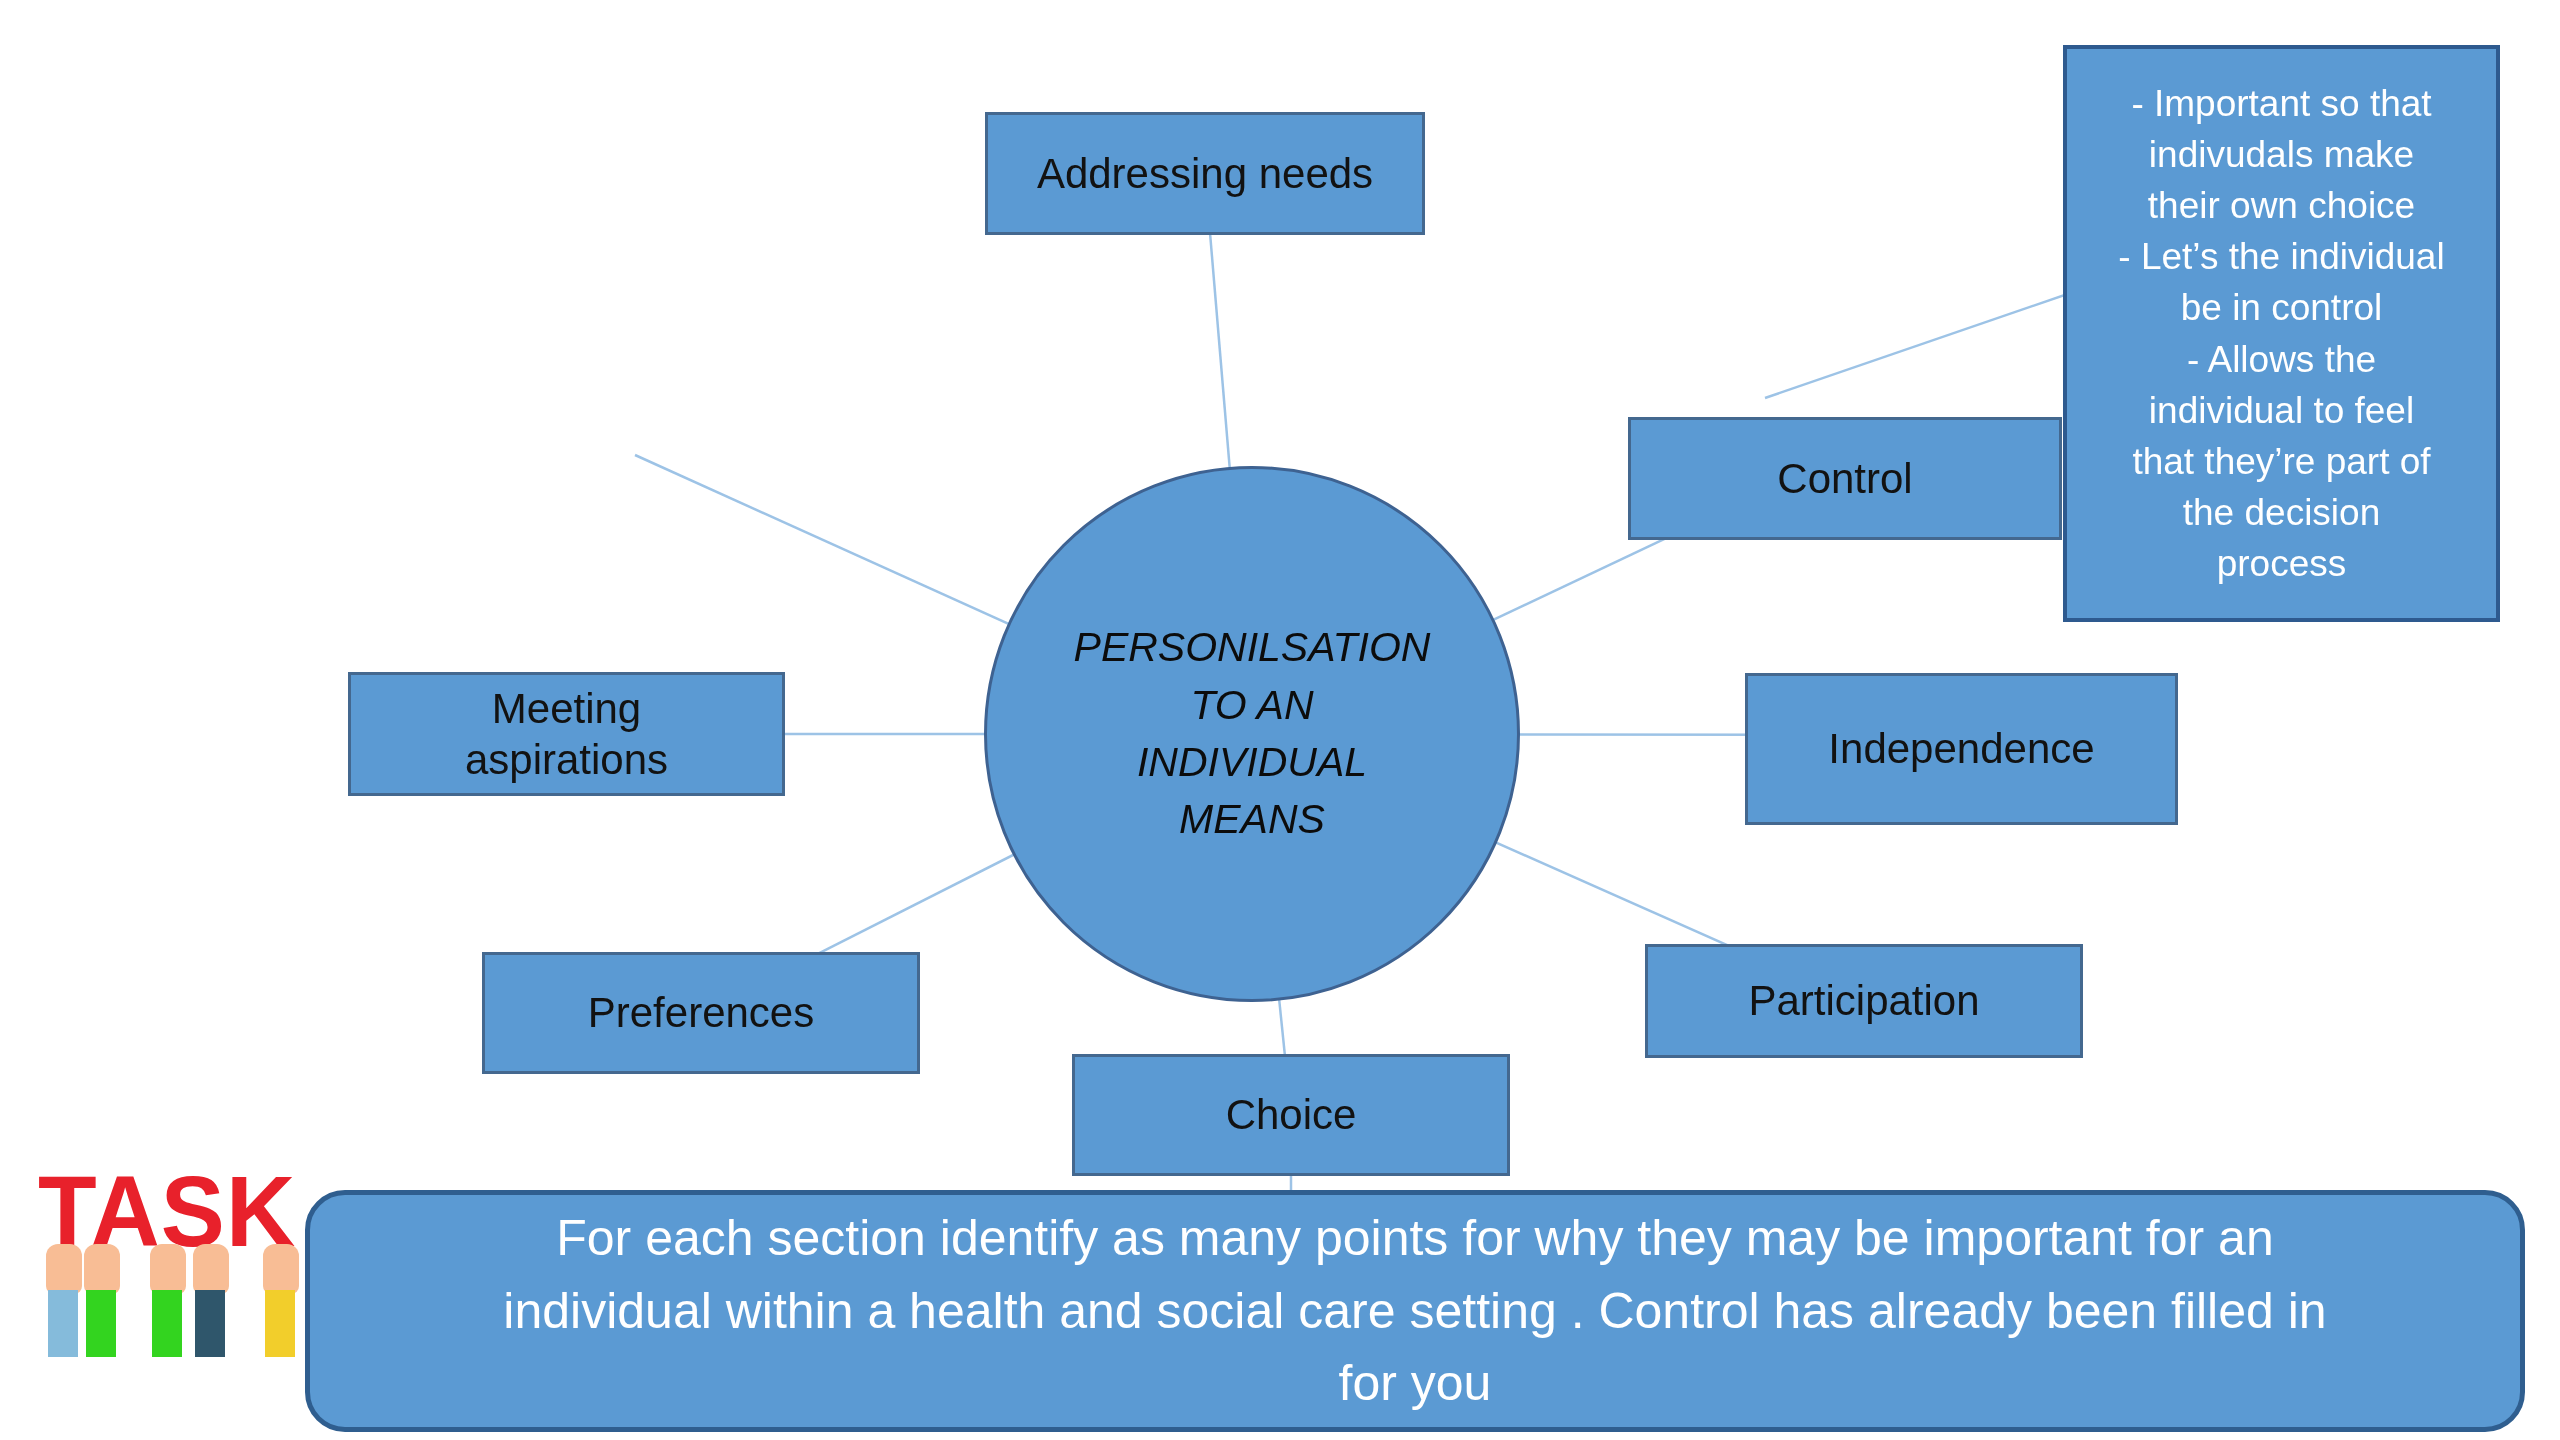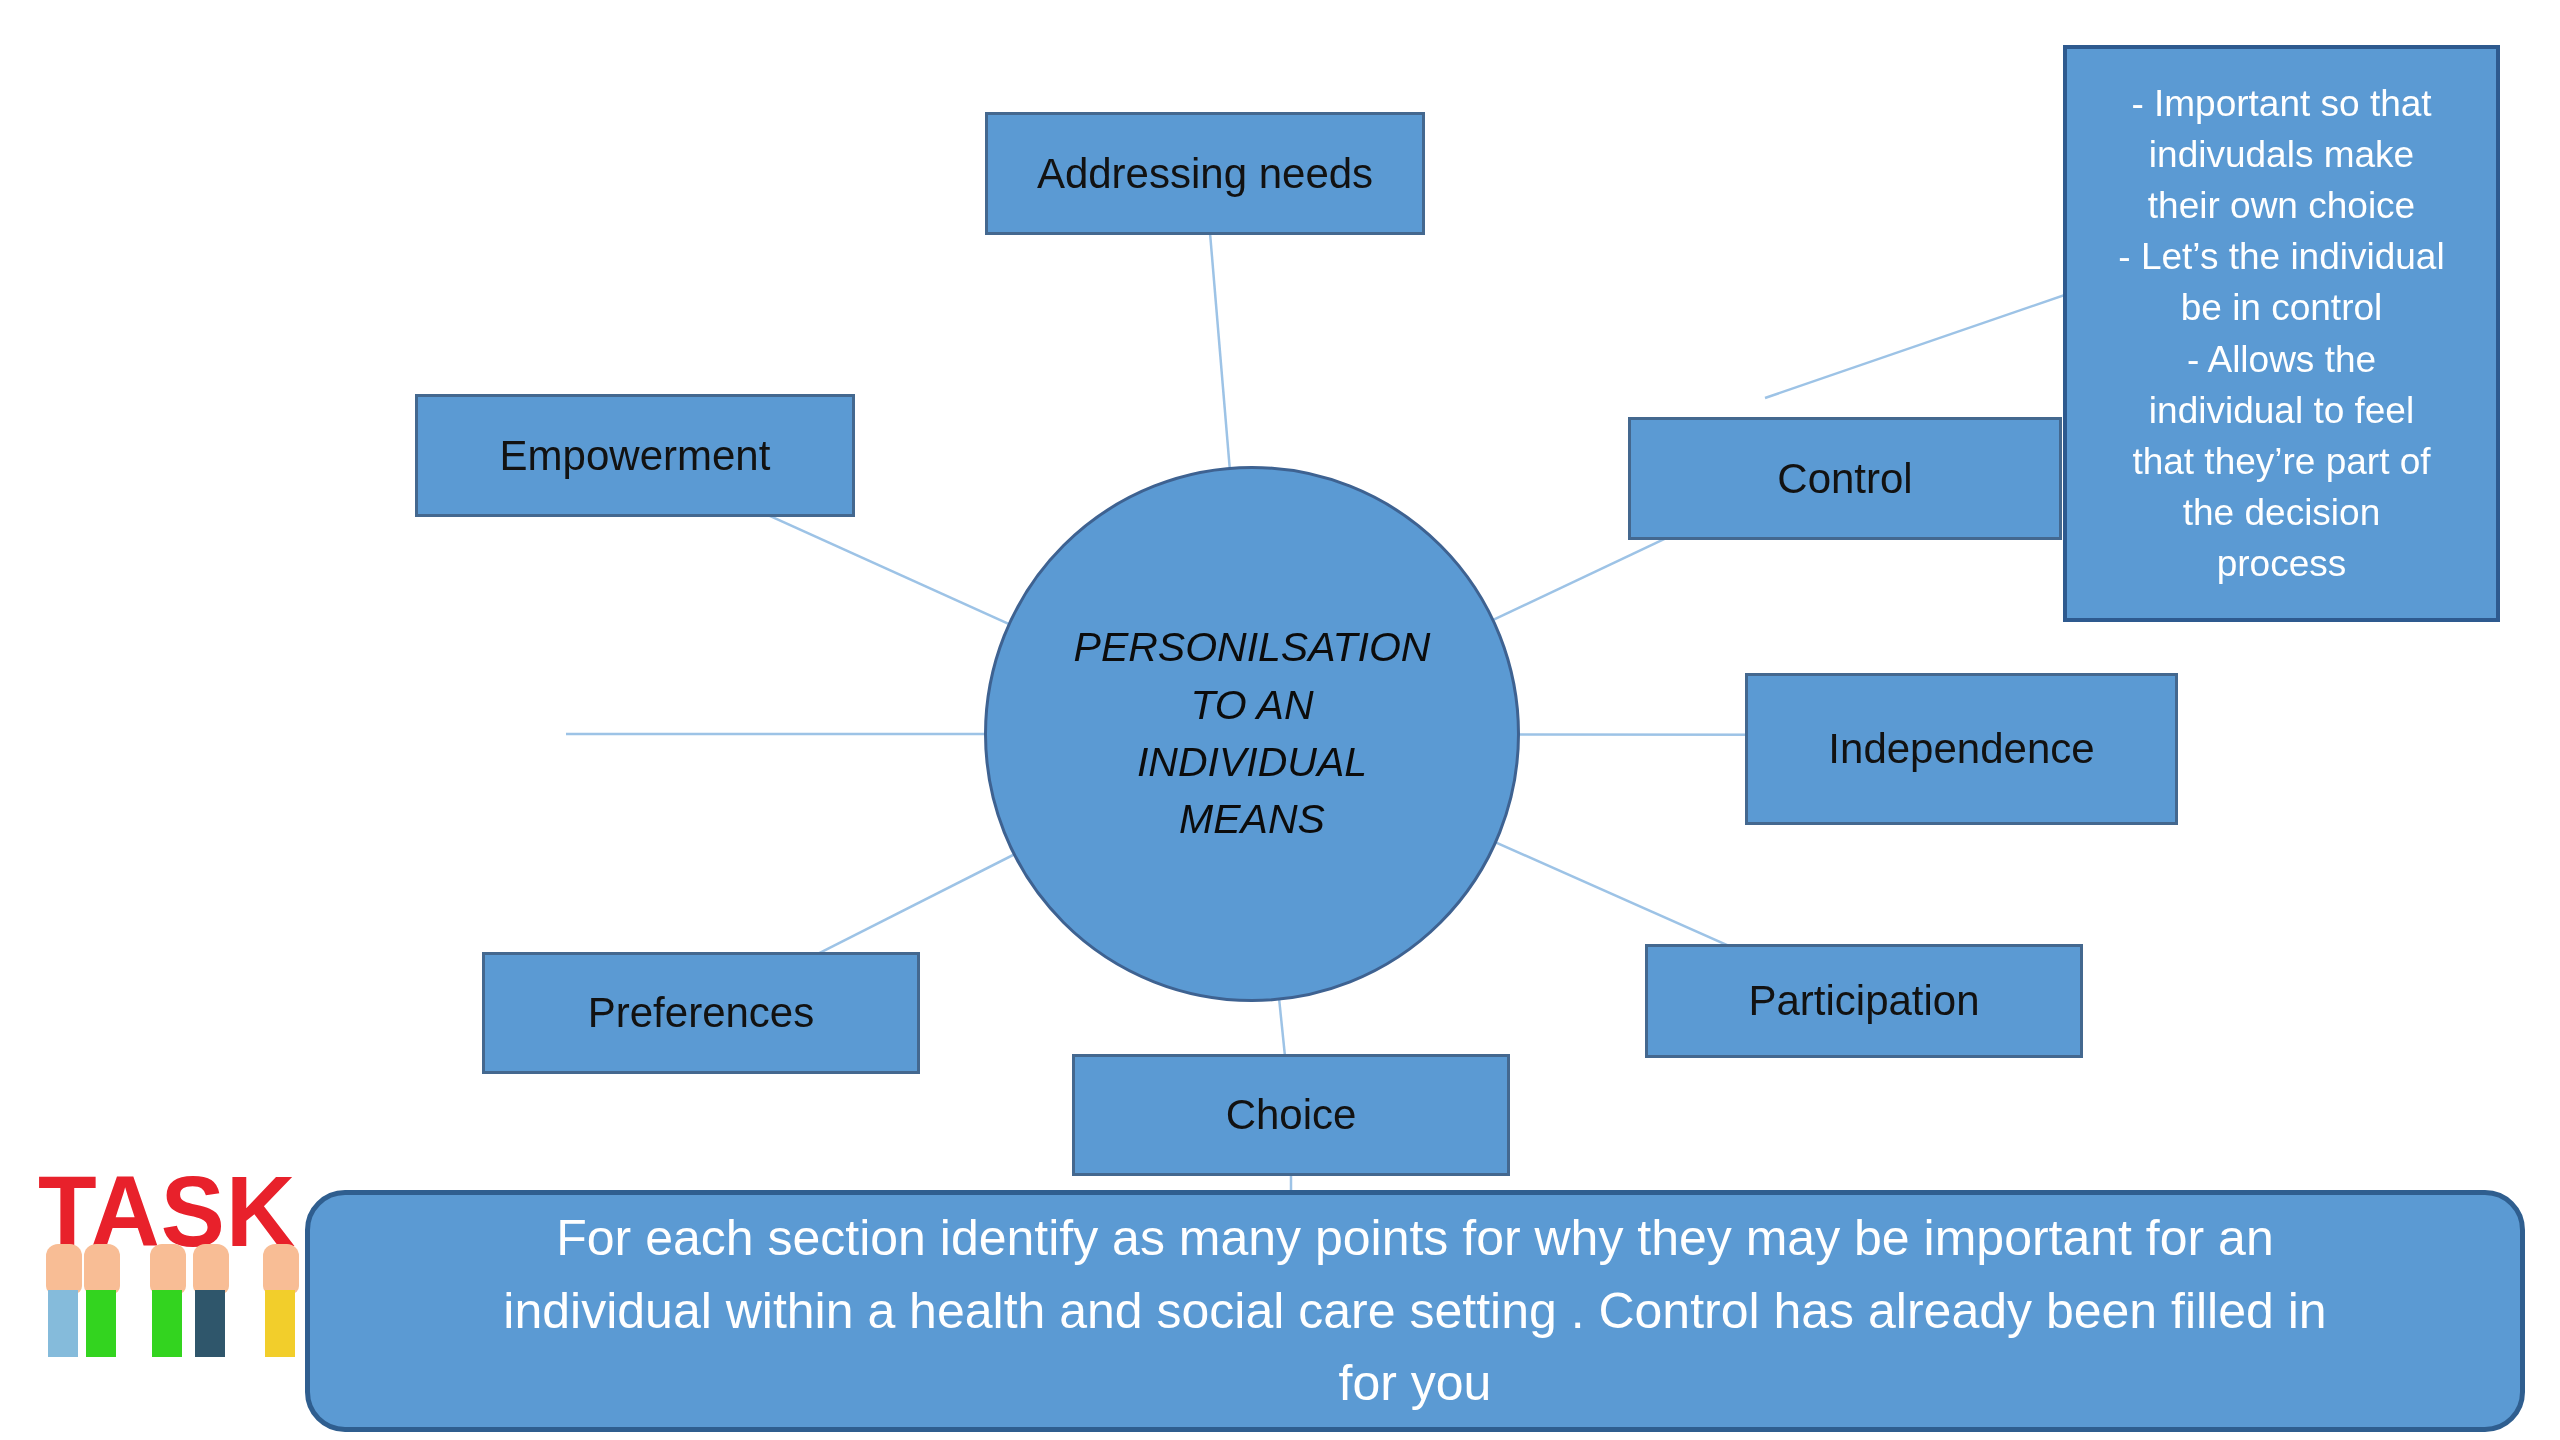--- a/index.html
+++ b/index.html
@@ -152,22 +152,23 @@
     <line x1="1765" y1="398" x2="2085" y2="288"></line>
     <line x1="1291" y1="1174" x2="1291" y2="1198"></line>
   </svg>
 
   <div id="hub">PERSONILSATION
 TO AN
 INDIVIDUAL
 MEANS</div>
 
   <div class="node" id="node-addressing-needs">Addressing needs</div>
-  <div class="node" id="node-empowerment">Empowerment</div>
   <div class="node" id="node-control">Control</div>
+  <div class="node" id="node-meeting-aspirations">Meeting
+aspirations</div>
   <div class="node" id="node-independence">Independence</div>
   <div class="node" id="node-preferences">Preferences</div>
   <div class="node" id="node-participation">Participation</div>
   <div class="node" id="node-choice">Choice</div>
 
   <div id="control-notes">
     <ul>
       <li>-    Important so that
 indivudals make
 their own choice</li>

